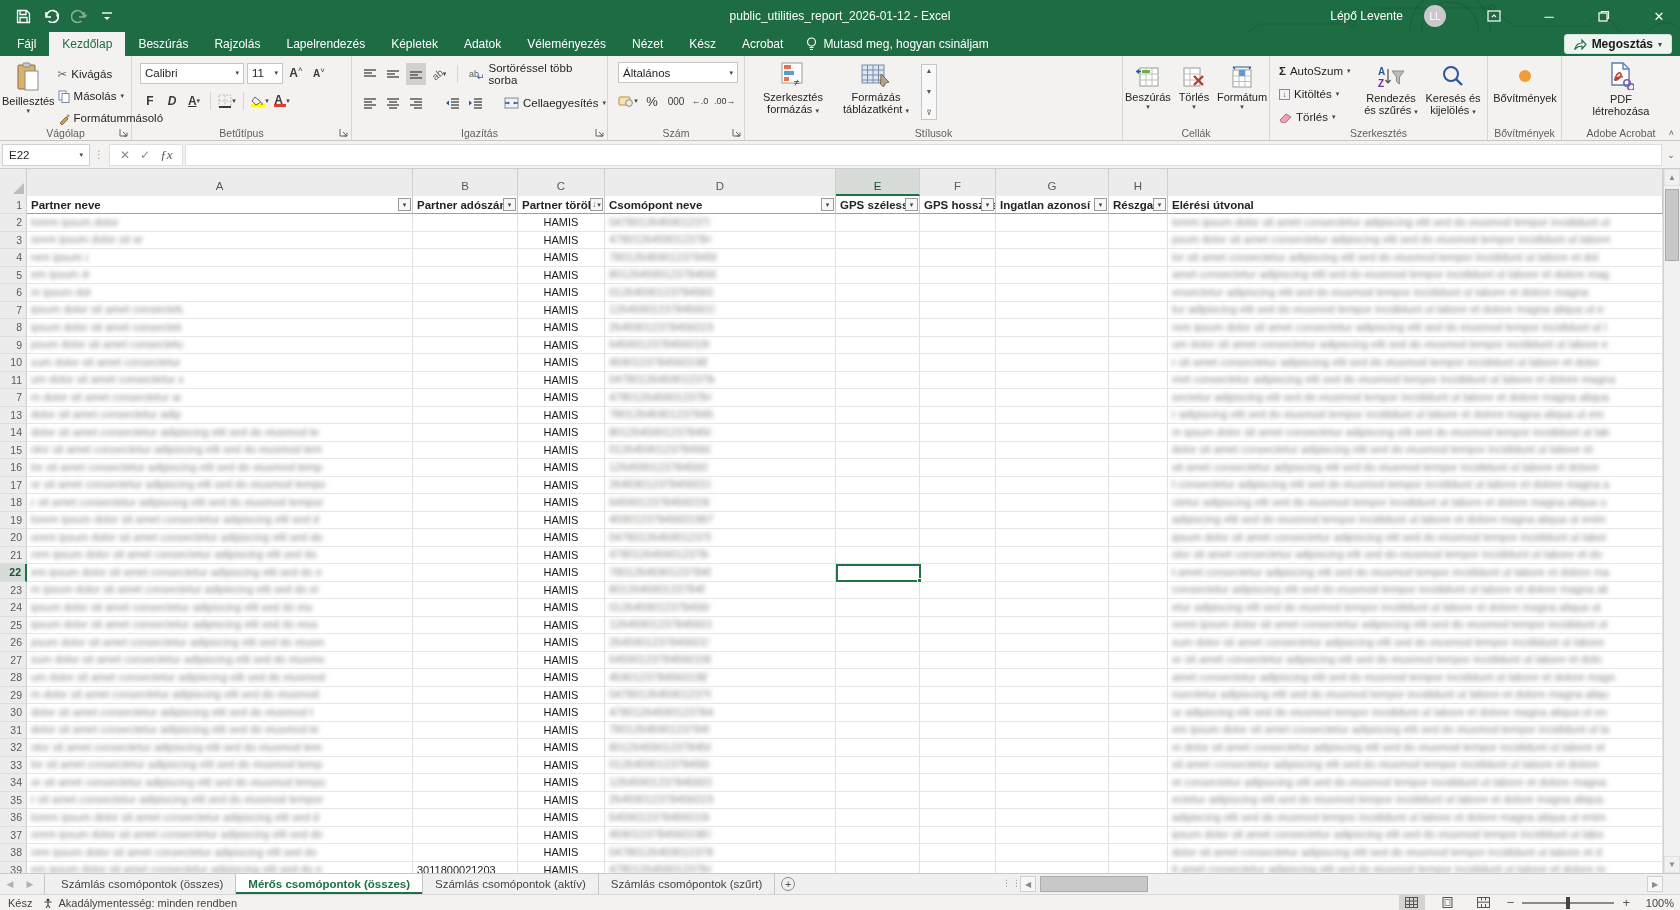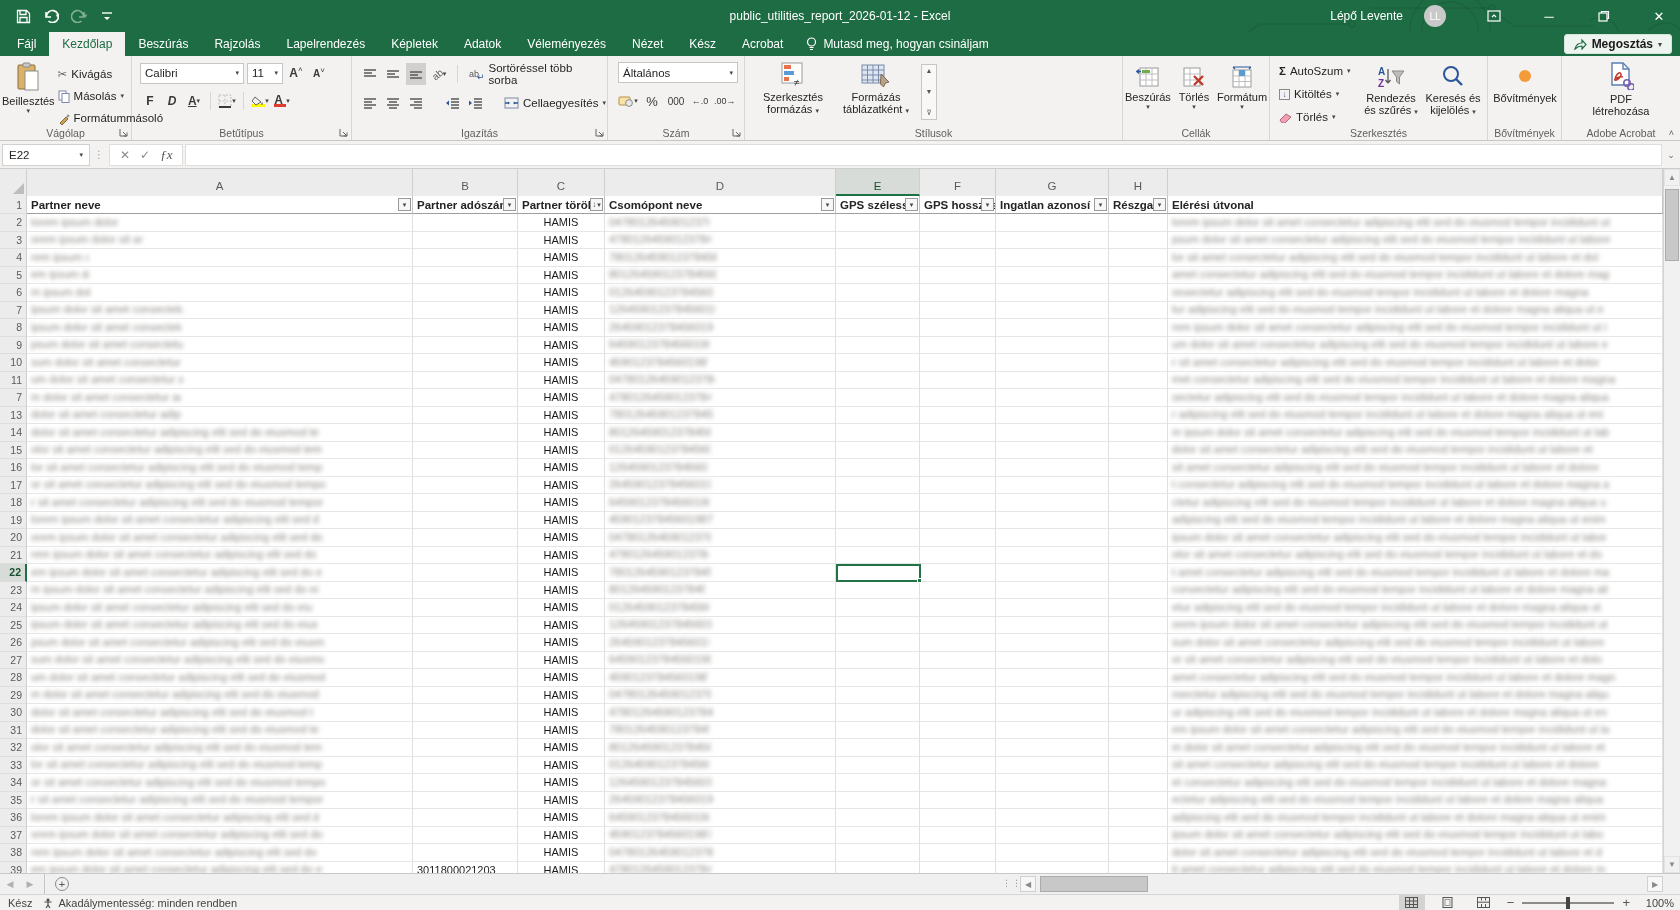--- a/index.html
+++ b/index.html
@@ -1322,20 +1322,26 @@
       <div class="varrow" style="top:0;">▲</div>
       <div class="vthumb"></div>
       <div class="varrow" style="bottom:0;">▼</div>
     </div>
   </div>
 
   <div class="sheetbar">
     <div class="snav">◀</div>
     <div class="snav">▶</div>
     <div class="sdiv"></div>
+    <div id="sheettabs" style="display:flex;">
+        <div class="stab">Számlás csomópontok (összes)</div>
+        <div class="stab active">Mérős csomópontok (összes)</div>
+        <div class="stab">Számlás csomópontok (aktív)</div>
+        <div class="stab">Számlás csomópontok (szűrt)</div>
+      </div>
     <div class="newsheet">
         <span>+</span>
       </div>
     <span class="sgrip">⋮⋮</span>
     <div class="hscroll">
       <div class="hsbtn" style="left:0;">◀</div>
       <div class="hthumb"></div>
       <div class="hsbtn" style="right:0;">▶</div>
     </div>
   </div>

